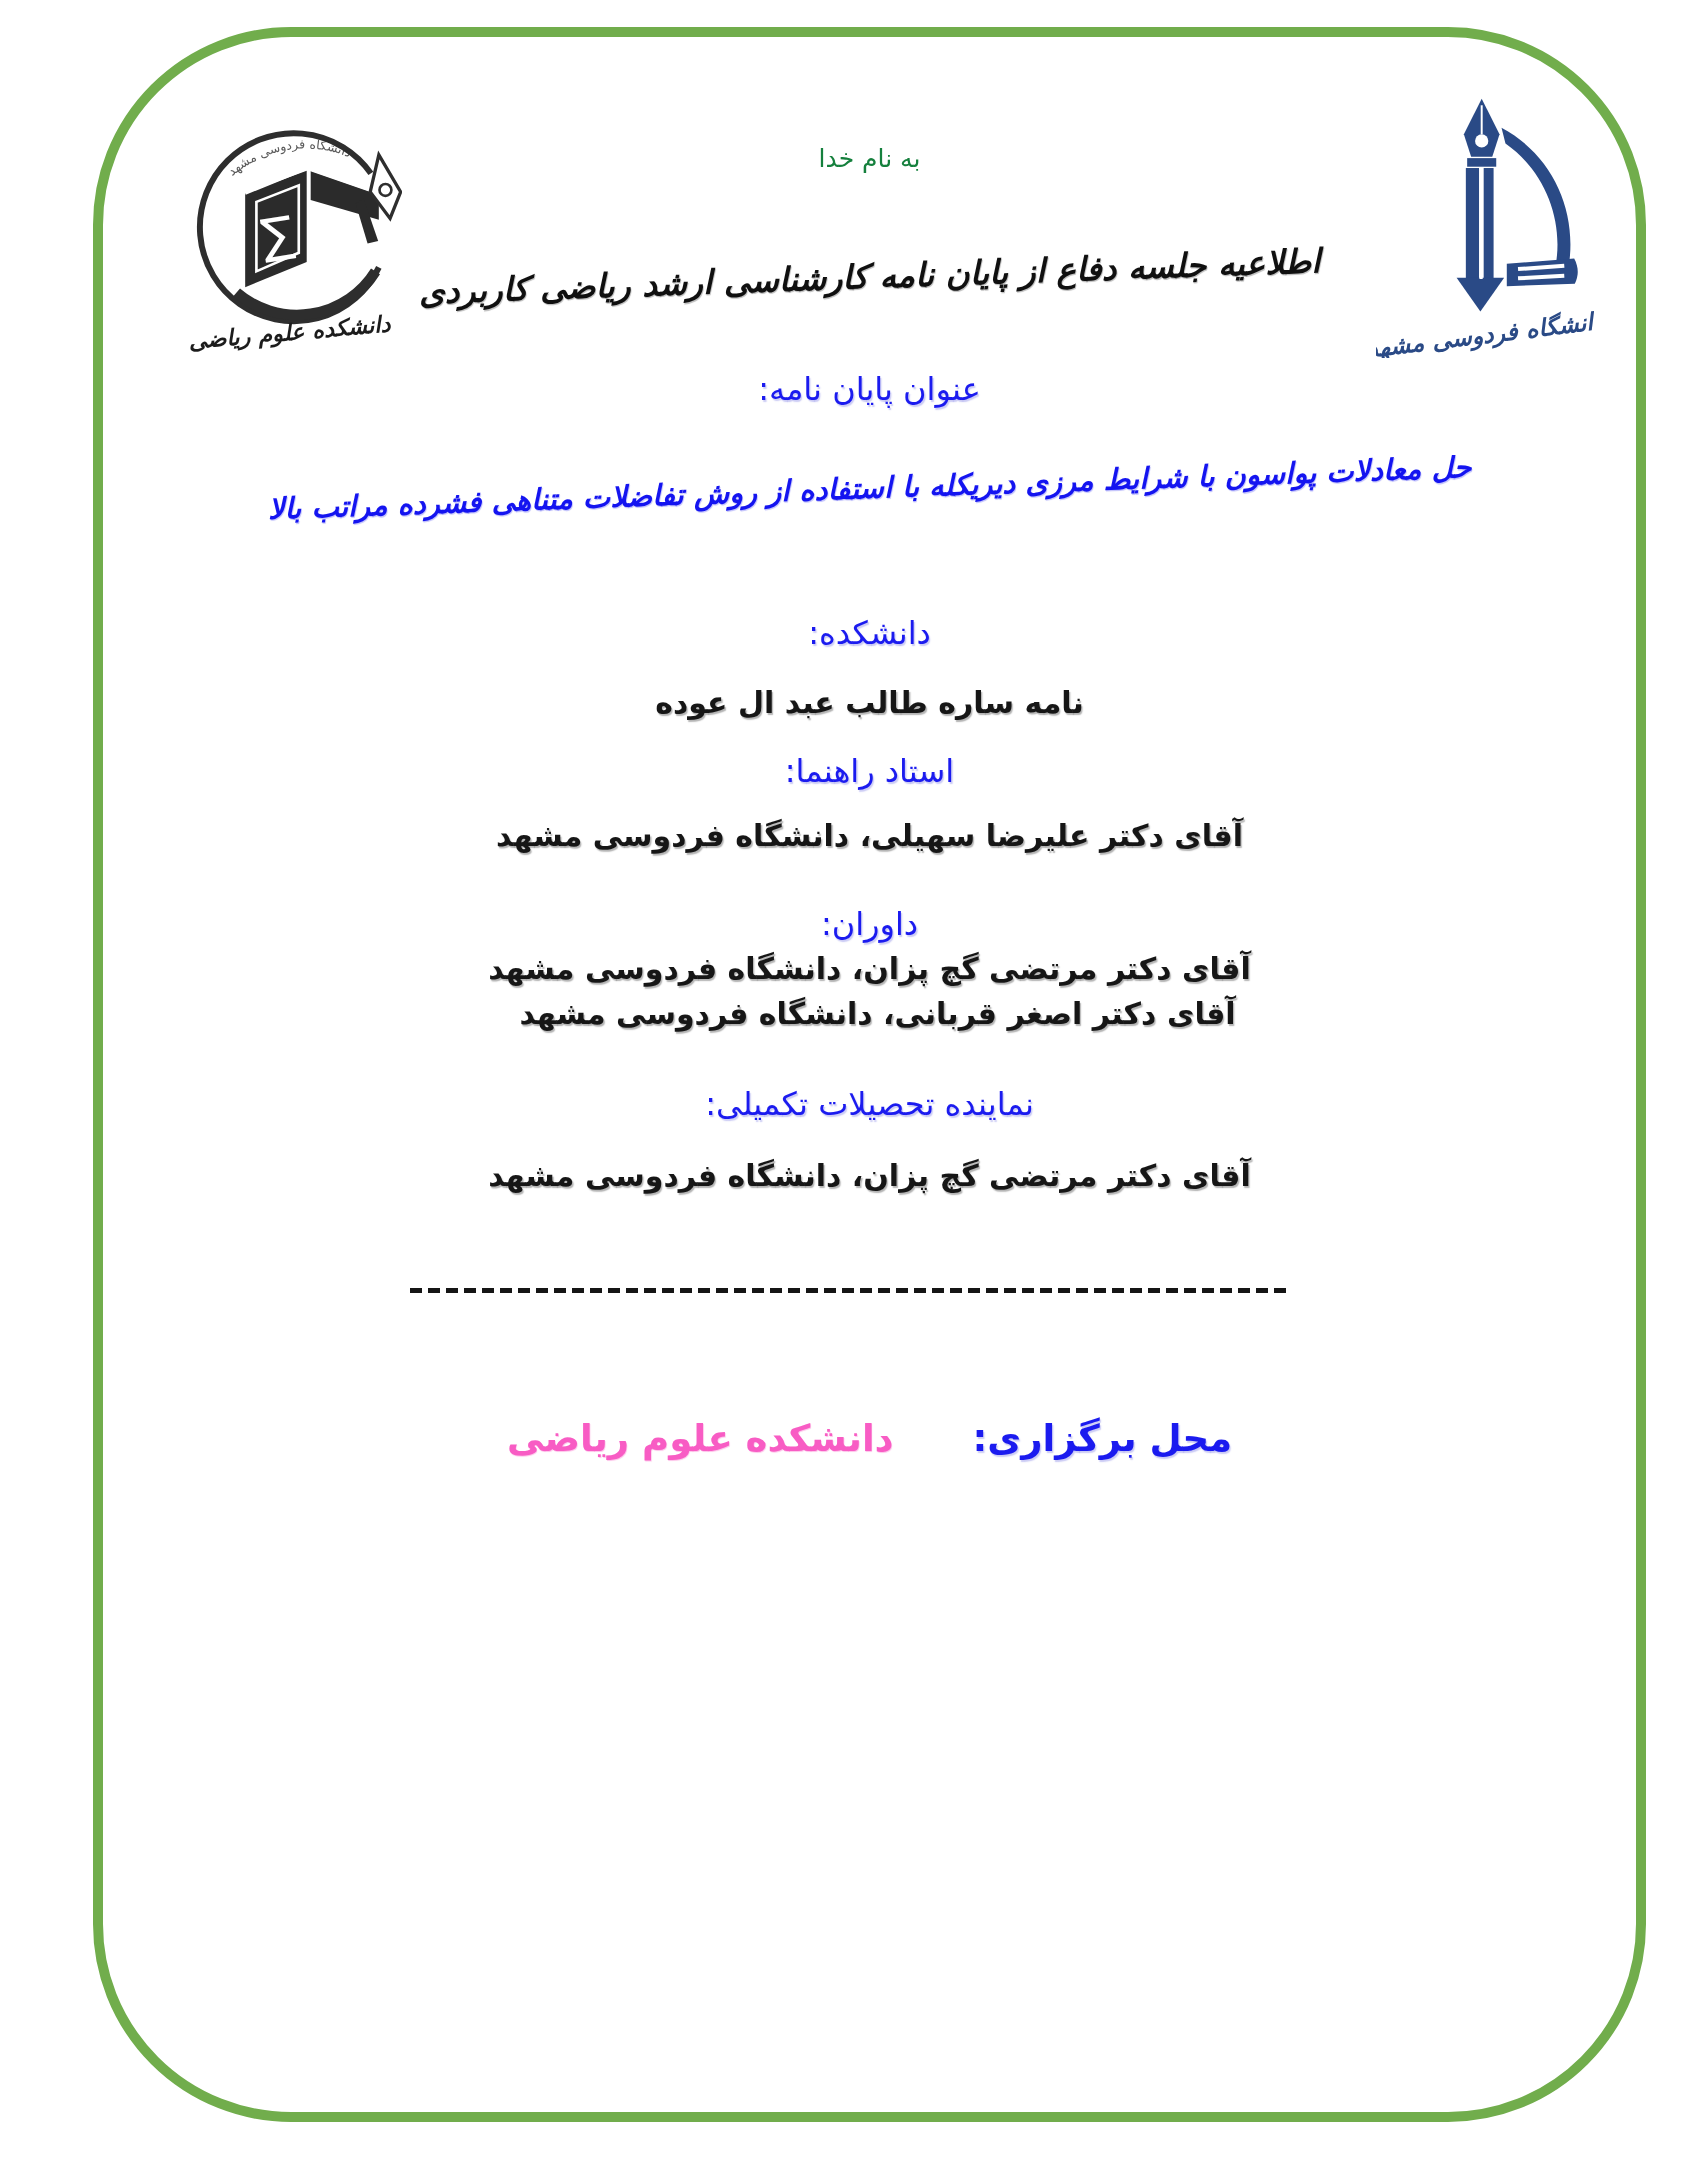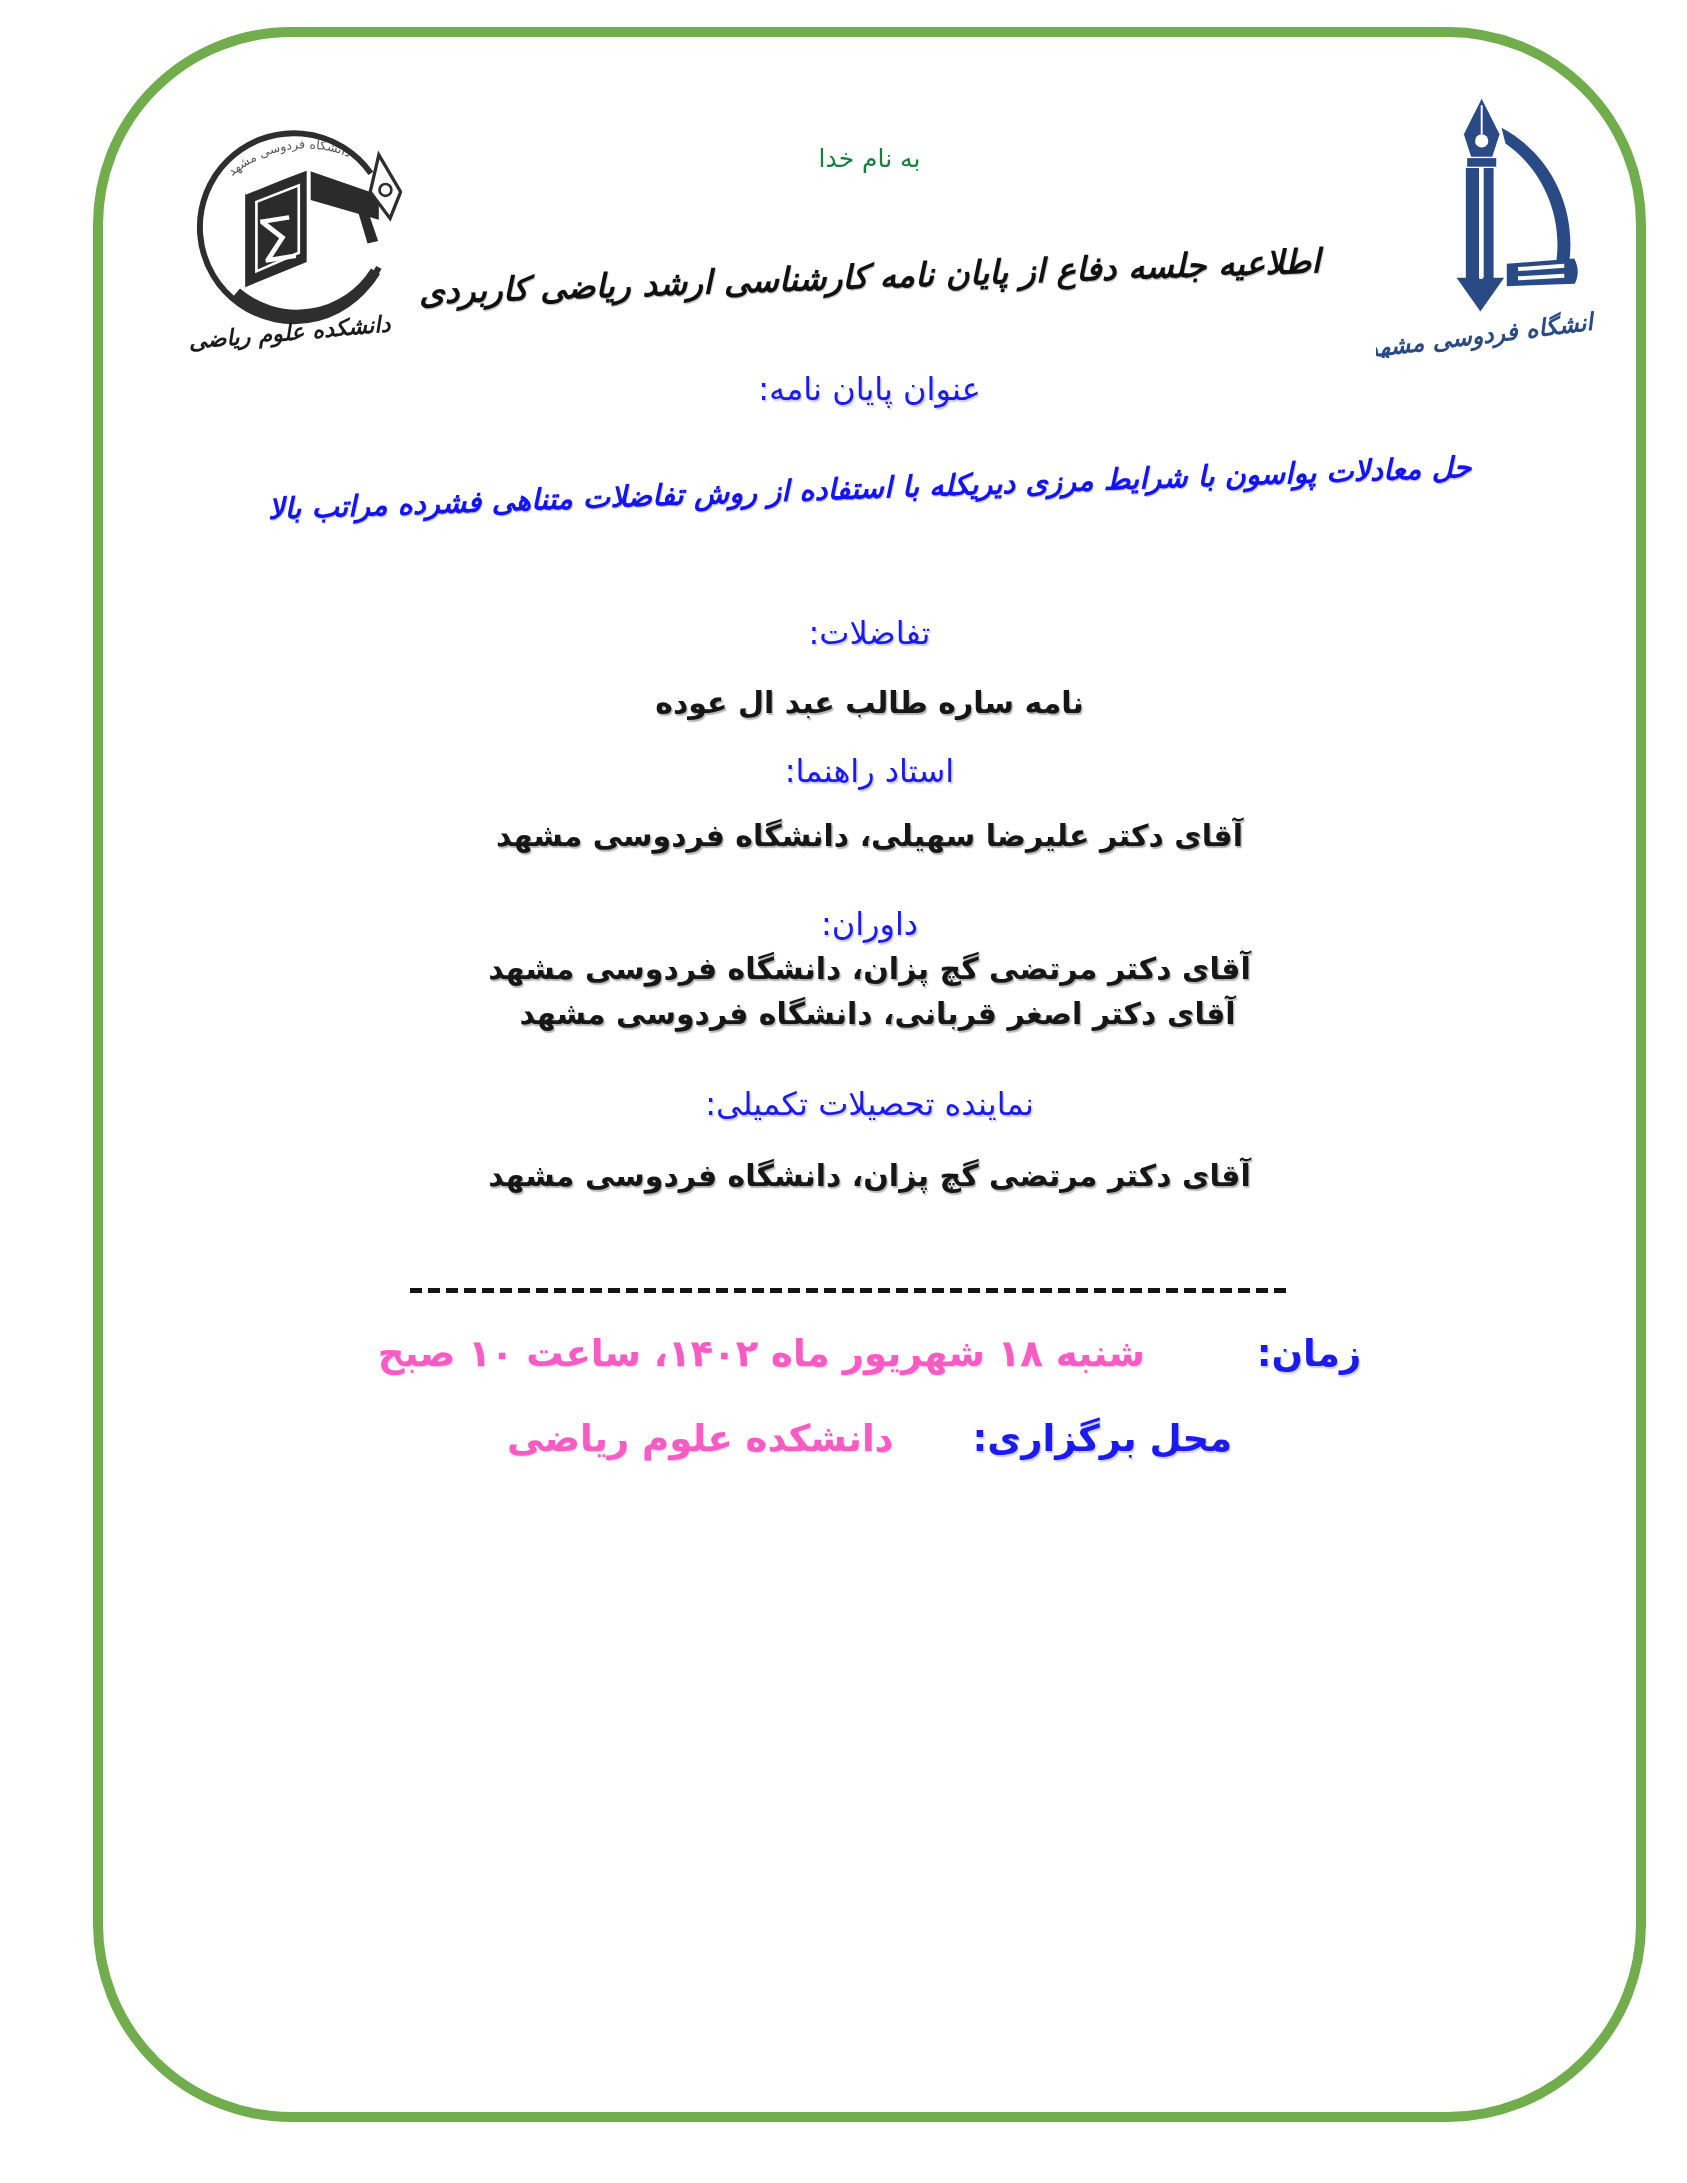--- a/index.html
+++ b/index.html
@@ -150,39 +150,35 @@
   </svg>
 
   <div class="line bismillah">به نام خدا</div>
 
   <div class="line calligraphy announcement">اطلاعیه جلسه دفاع از پایان نامه کارشناسی ارشد ریاضی کاربردی</div>
 
   <div class="line blue-label thesis-label">عنوان پایان نامه:</div>
 
   <div class="line calligraphy thesis-title">حل معادلات پواسون با شرایط مرزی دیریکله با استفاده از روش تفاضلات متناهی فشرده مراتب بالا</div>
 
-  <div class="line blue-label student-label">تفاضلات:</div>
+  <div class="line blue-label student-label">دانشکده:</div>
   <div class="line black-name student-name">نامه ساره طالب عبد ال عوده</div>
 
   <div class="line blue-label supervisor-label">استاد راهنما:</div>
   <div class="line black-name supervisor-name">آقای دکتر علیرضا سهیلی، دانشگاه فردوسی مشهد</div>
 
   <div class="line blue-label referees-label">داوران:</div>
   <div class="line black-name referee-0">آقای دکتر مرتضی گچ پزان، دانشگاه فردوسی مشهد</div>
   <div class="line black-name referee-1">آقای دکتر اصغر قربانی، دانشگاه فردوسی مشهد</div>
 
   <div class="line blue-label rep-label">نماینده تحصیلات تکمیلی:</div>
   <div class="line black-name rep-name">آقای دکتر مرتضی گچ پزان، دانشگاه فردوسی مشهد</div>
 
   <div class="dashed-separator"></div>
 
-  <div class="line footer-line time-line">
-    <span class="footer-label">زمان:</span>
-    <span class="footer-value">شنبه ۱۸ شهریور ماه ۱۴۰۲، ساعت ۱۰ صبح</span>
-  </div>
 
   <div class="line footer-line venue-line">
     <span class="footer-label">محل برگزاری:</span>
     <span class="footer-value">دانشکده علوم ریاضی</span>
   </div>
 
 </div>
 
 
 </body></html>

